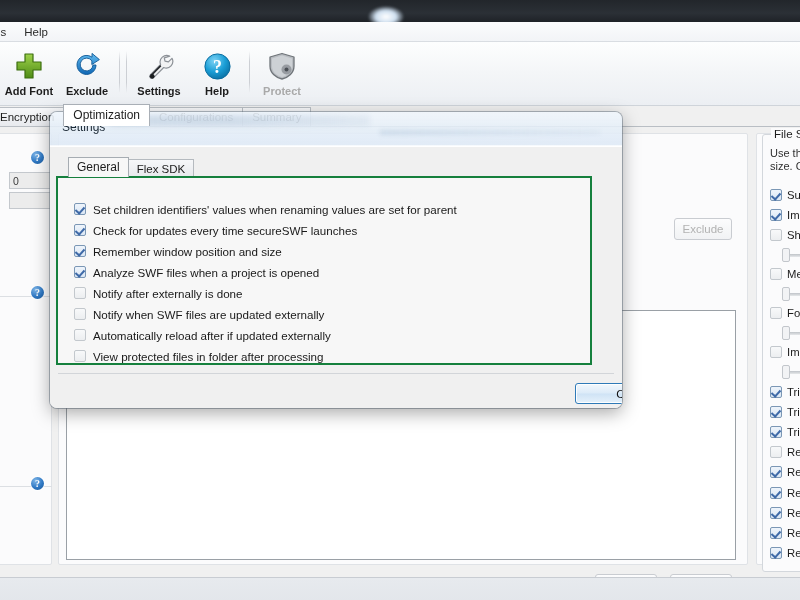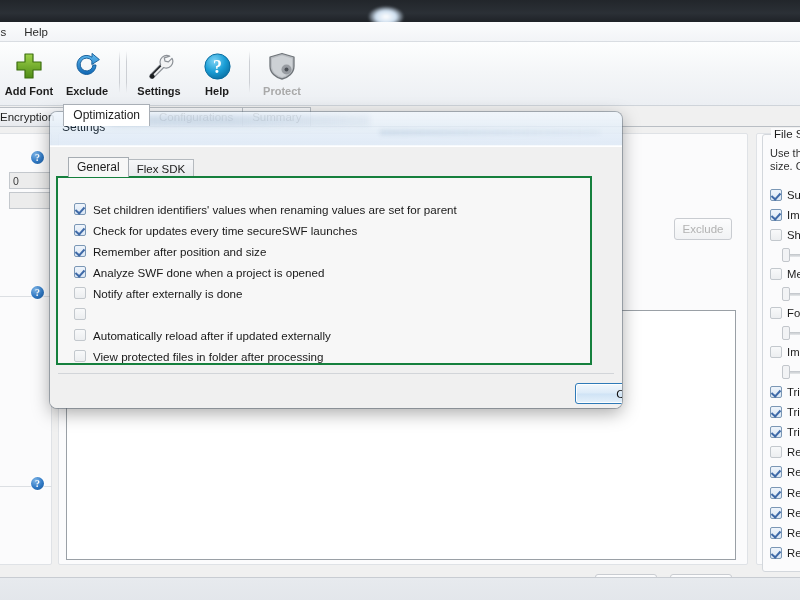--- a/index.html
+++ b/index.html
@@ -546,32 +546,33 @@
             <div class="dlg-row">
               <span class="cb checked"></span>
               <span>Set children identifiers' values when renaming values are set for parent</span>
             </div>
             <div class="dlg-row">
               <span class="cb checked"></span>
               <span>Check for updates every time secureSWF launches</span>
             </div>
             <div class="dlg-row">
               <span class="cb checked"></span>
-              <span>Remember after position and size</span>
+              <span>Remember window position and size</span>
             </div>
             <div class="dlg-row">
               <span class="cb checked"></span>
-              <span>Analyze SWF done when a project is opened</span>
+              <span>Analyze SWF files when a project is opened</span>
             </div>
             <div class="dlg-row">
               <span class="cb dim"></span>
               <span>Notify after externally is done</span>
             </div>
             <div class="dlg-row">
               <span class="cb dim"></span>
+              <span>Notify when SWF files are updated externally</span>
             </div>
             <div class="dlg-row">
               <span class="cb dim"></span>
               <span>Automatically reload after if updated externally</span>
             </div>
             <div class="dlg-row">
               <span class="cb dim"></span>
               <span>View protected files in folder after processing</span>
             </div>
           </div>

